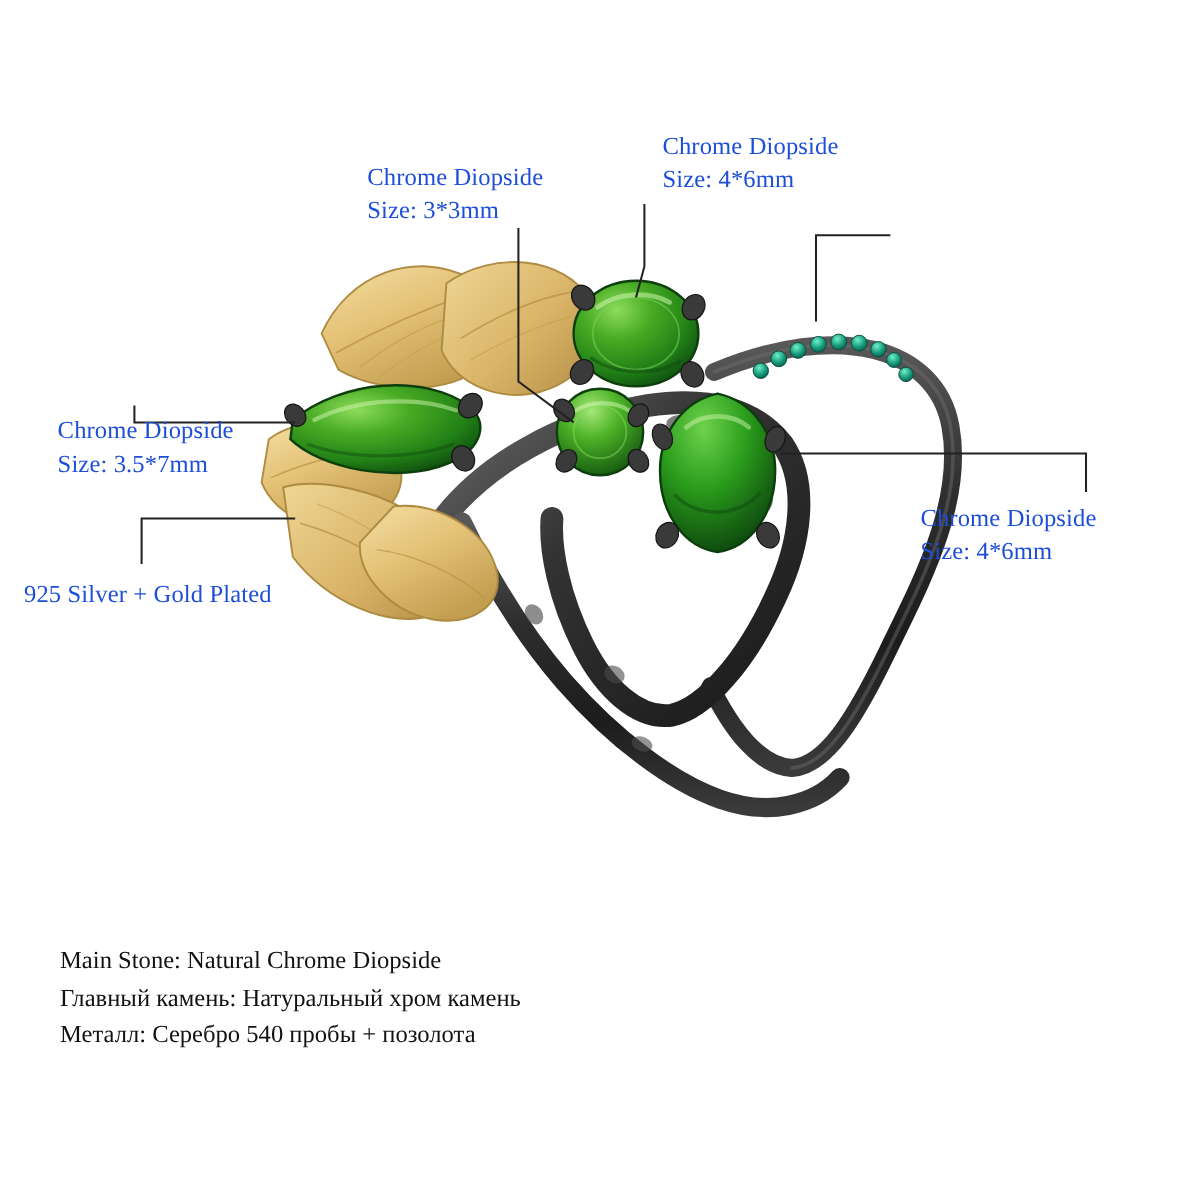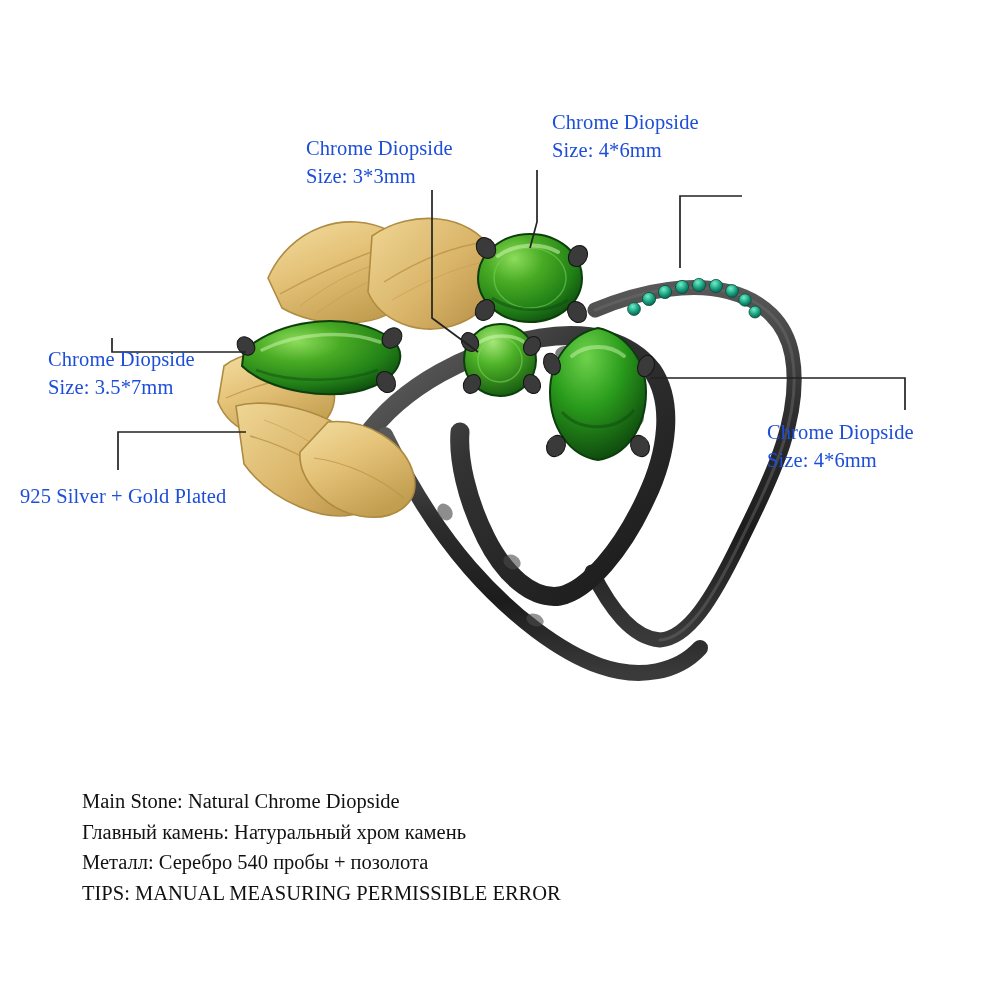--- a/index.html
+++ b/index.html
@@ -53,21 +53,20 @@
     height: 520px;
   }
   #product svg { display: block; }
 
   
   #specs {
     position: absolute;
     left: 50px;
     top: 786px;
     width: 900px;
-    margin-left: 32px;
   }
   #specs .line {
     font-family: "Liberation Serif", "DejaVu Serif", serif;
     font-size: 20.5px;
     line-height: 30.5px;
     color: #111111;
     white-space: nowrap;
   }
 </style>
 </head>
@@ -287,16 +286,15 @@
   <div class="callout" id="c-left">Chrome Diopside
 Size: 3.5*7mm</div>
   <div class="callout" id="c-metal">925 Silver + Gold Plated</div>
   <div class="callout" id="c-right">Chrome Diopside
 Size: 4*6mm</div>
 
   <div id="specs">
     <div class="line">Main Stone: Natural Chrome Diopside</div>
     <div class="line">Главный камень: Натуральный хром камень</div>
     <div class="line">Металл: Серебро 540 пробы + позолота</div>
-    <div class="line">TIPS: MANUAL MEASURING PERMISSIBLE ERROR</div>
   </div>
 
 </div>
 
 </body></html>

